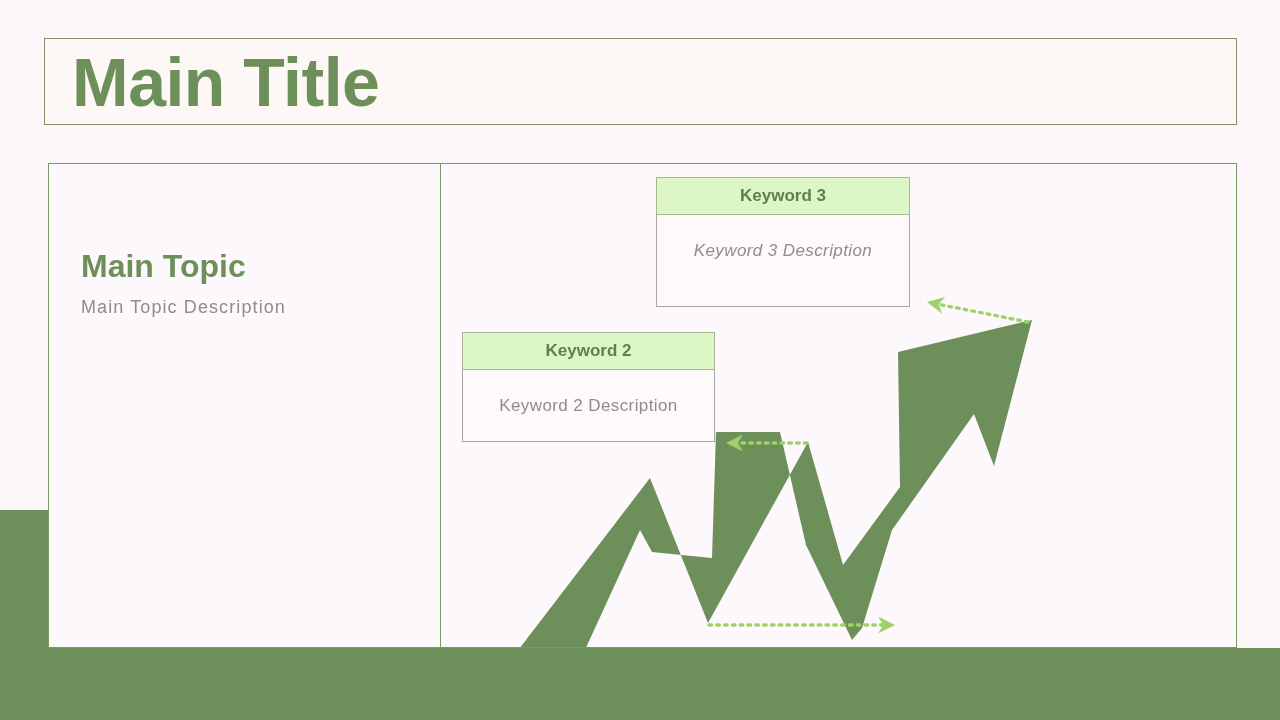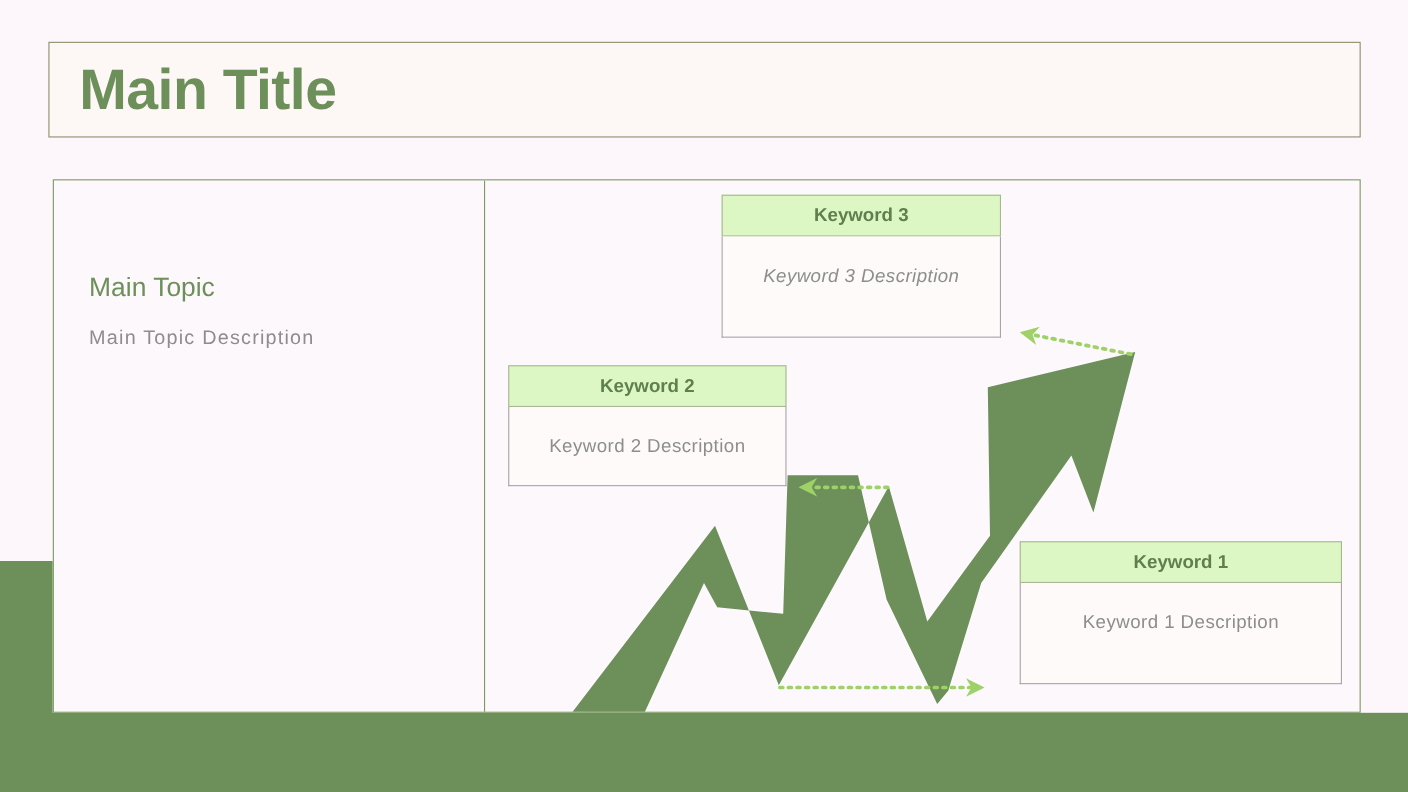--- a/index.html
+++ b/index.html
@@ -51,21 +51,21 @@
     height: 87px;
     background: #fdf8f6;
     border: 1.5px solid #8a8f6b;
     box-sizing: border-box;
   }
   .title-text {
     position: absolute;
     left: 27px;
     top: 50%;
     transform: translateY(-50%);
-    font-size: 52px;
+    font-size: 68px;
     font-weight: bold;
     color: #6d8f5a;
     letter-spacing: -0.5px;
     white-space: nowrap;
   }
 
   
   .content-panel {
     position: absolute;
     left: 48px;
@@ -84,22 +84,22 @@
     width: 1.3px;
     height: 485px;
     background: #7a9a63;
   }
 
   
   .main-topic {
     position: absolute;
     left: 32px;
     top: 84px;
-    font-size: 24px;
-    font-weight: normal;
+    font-size: 32px;
+    font-weight: bold;
     color: #6d8f5a;
     letter-spacing: 0px;
     white-space: nowrap;
   }
   .main-topic-desc {
     position: absolute;
     left: 32px;
     top: 133px;
     font-size: 18px;
     color: #8d8d8d;
@@ -233,22 +233,14 @@
 
   <div class="kw-card" id="card-2">
     <div class="kw-head">
       <span class="kw-head-text">Keyword 2</span>
     </div>
     <div class="kw-body">
       <div class="kw-body-text">Keyword 2 Description</div>
     </div>
   </div>
 
-  <div class="kw-card" id="card-1">
-    <div class="kw-head">
-      <span class="kw-head-text">Keyword 1</span>
-    </div>
-    <div class="kw-body">
-      <div class="kw-body-text">Keyword 1 Description</div>
-    </div>
-  </div>
 
 </div>
 
 </body></html>

